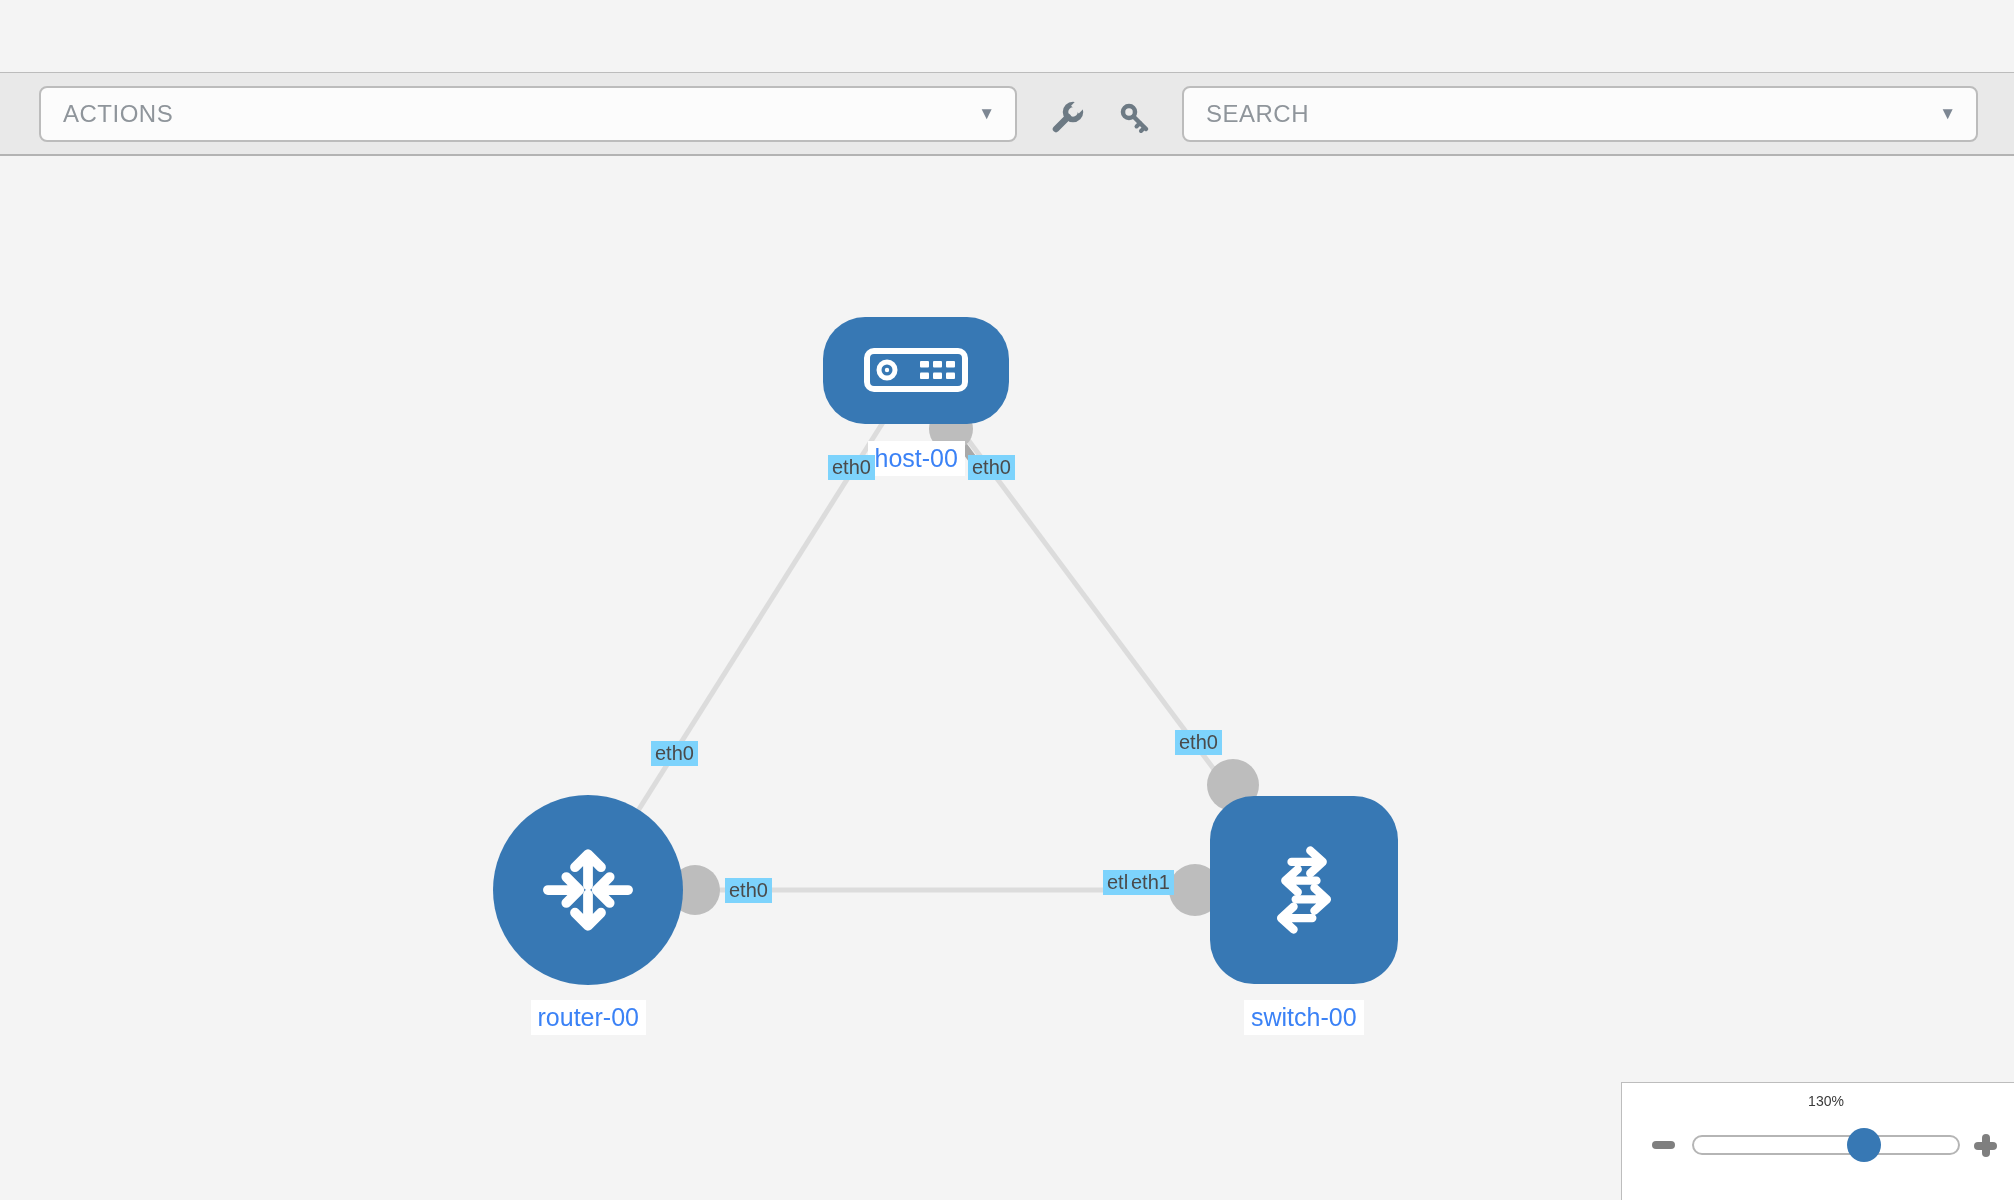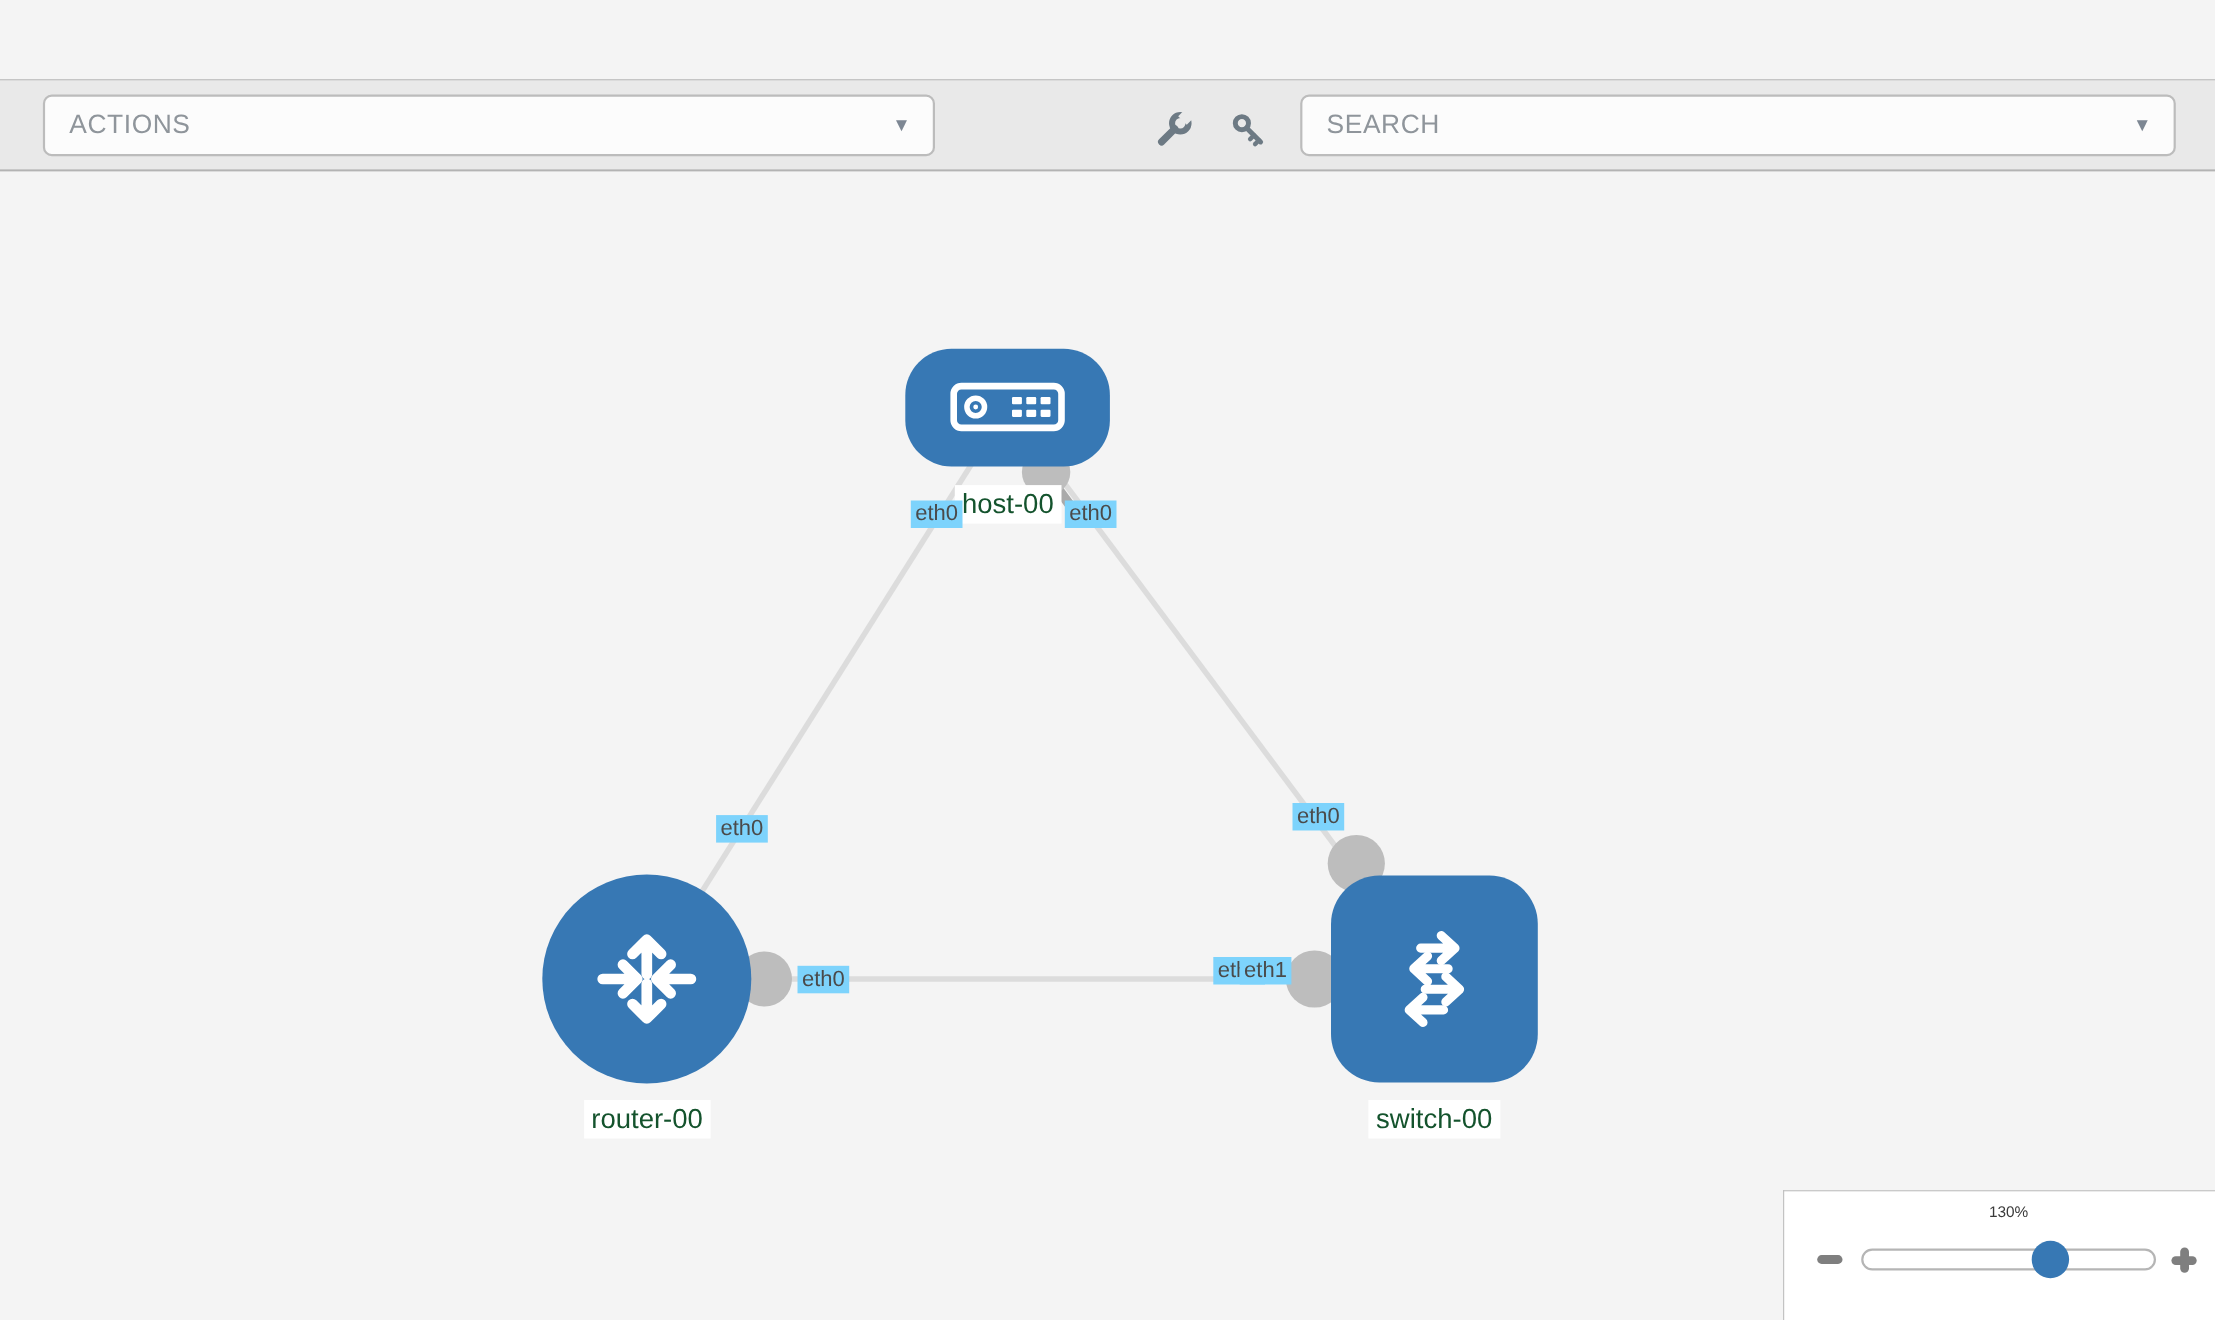--- a/index.html
+++ b/index.html
@@ -14,35 +14,35 @@
          background:transparent;padding:0;cursor:pointer;}
 
   
   .toolbar{position:absolute;left:0;top:72px;width:2014px;height:84px;background:#e9e9e9;
          border-top:1px solid #bcbcbc;border-bottom:2px solid #b3b3b3;}
   .combo{position:absolute;top:13px;height:56px;background:#fcfcfc;border:2px solid #bcbcbc;
          border-radius:8px;display:flex;align-items:center;justify-content:space-between;
          padding:0 20px 0 22px;cursor:pointer;}
   .combo .combo-label{font-size:24px;color:#8f959b;letter-spacing:.5px;}
   .combo .caret{font-size:17px;color:#7d8793;}
-  .combo-actions{left:39px;width:811px;}
+  .combo-actions{left:39px;width:978px;}
   .combo-search{left:1182px;width:796px;}
   .tool-btn{position:absolute;top:24px;width:44px;height:44px;background:transparent;border:none;
          padding:0;display:flex;align-items:center;justify-content:center;cursor:pointer;}
   .tool-btn-wrench{left:1045px;}
   .tool-btn-key{left:1113px;}
 
   
   .canvas{position:absolute;left:0;top:156px;width:2014px;height:1044px;background:#f4f4f4;overflow:hidden;}
   #topo-svg{position:absolute;left:0;top:0;width:2014px;height:1044px;}
   .node{position:absolute;display:flex;align-items:center;justify-content:center;cursor:pointer;}
   .node-host{width:186px;height:107px;border-radius:42px;}
   .node-router{width:190px;height:190px;border-radius:50%;}
   .node-switch{width:188px;height:188px;border-radius:44px;}
-  .node-label{position:absolute;background:#ffffff;color:#14532d;font-size:25px;
+  .node-label{position:absolute;background:#ffffff;color:#3b82f6;font-size:25px;
          padding:3px 7px;white-space:nowrap;}
   .iface-label{position:absolute;background:#7dd3fc;color:#4a4a4a;font-size:20px;
          padding:1px 4px;white-space:nowrap;}
 
   
   .zoom-panel{position:absolute;left:1621px;top:926px;width:393px;height:118px;background:#ffffff;
          border-top:1px solid #bdbdbd;border-left:1px solid #bdbdbd;}
   .zoom-percent{position:absolute;left:70px;top:10px;width:268px;text-align:center;
          font-size:14px;color:#3a3a3a;}
   .zoom-minus{position:absolute;left:30px;top:58px;width:23px;height:8px;border-radius:4px;

